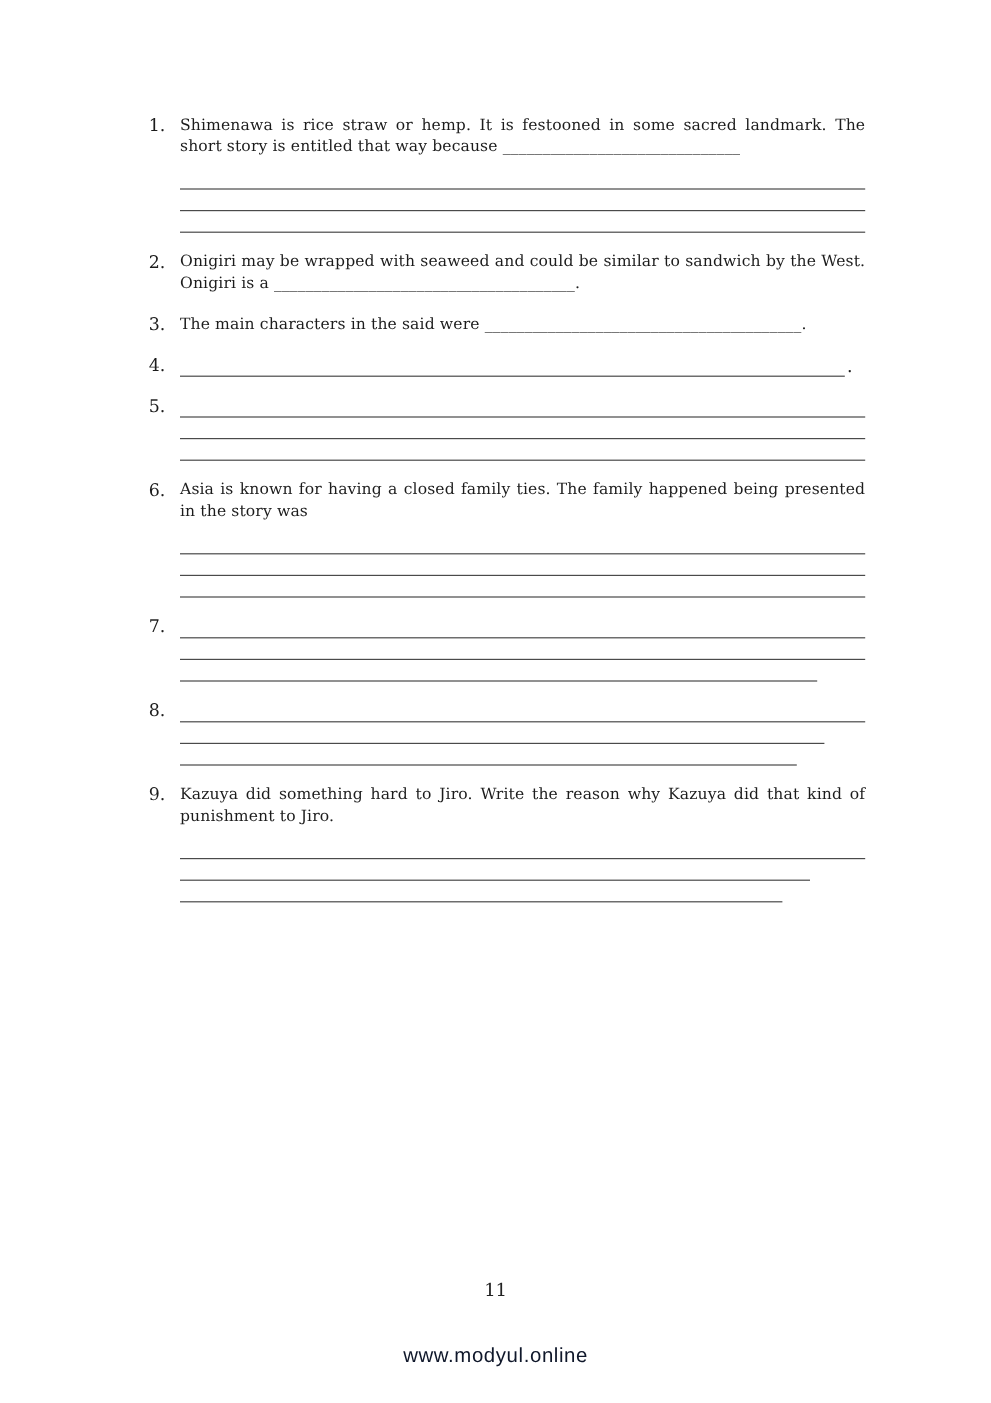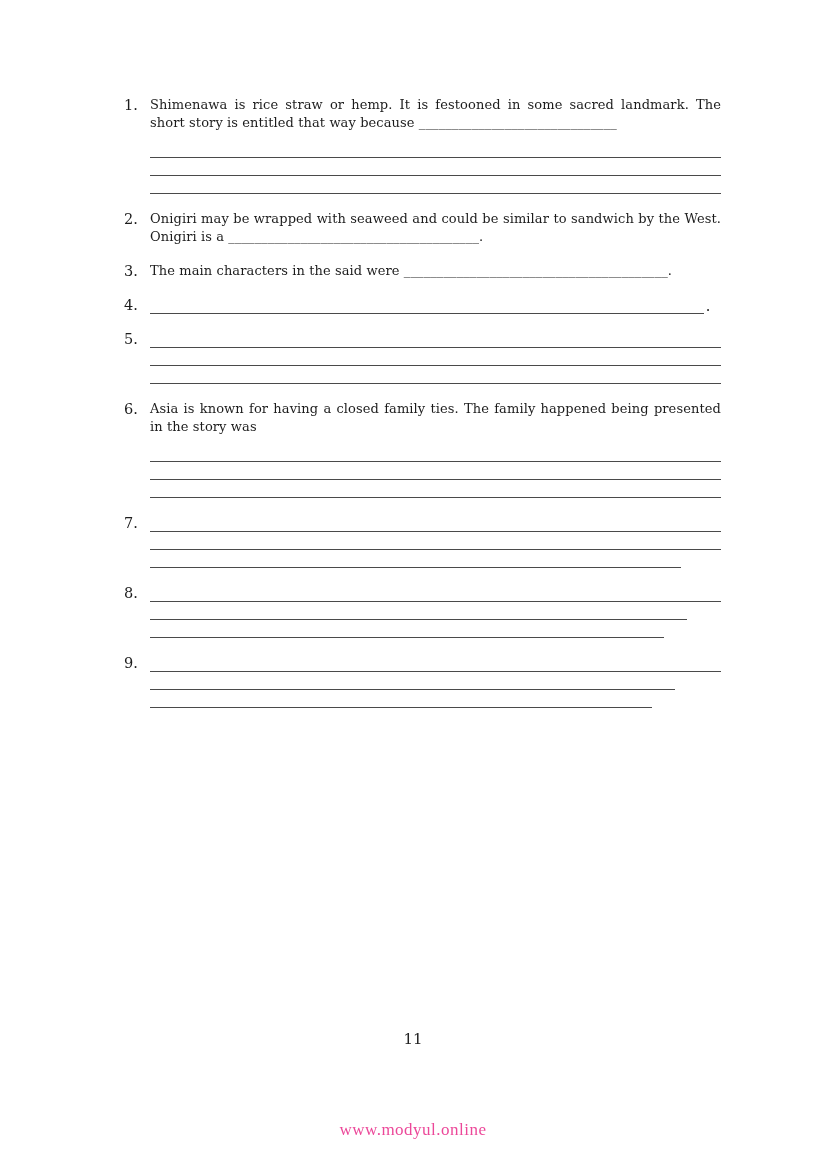--- a/index.html
+++ b/index.html
@@ -55,37 +55,37 @@
     height: 100%;
     border-bottom: 1px solid #4a4a4a;
   }
   .blank-suffix {
     font-size: 14.5px;
     line-height: 15px;
     margin-left: 2px;
   }
   .page-number {
     position: absolute;
-    top: 1030px;
+    top: 1066px;
     left: 0;
     width: 100%;
     text-align: center;
     font-size: 15px;
     color: #222222;
   }
   .watermark {
     position: absolute;
     top: 1120px;
     left: 0;
     width: 100%;
     text-align: center;
-    font-family: Liberation Serif, serif;
+    font-family: Liberation Sans, sans-serif;
     font-size: 17px;
     letter-spacing: 0.5px;
-    color: #ec4899;
+    color: #0f172a;
   }
 </style>
 </head>
 <body>
 
 <div class="page">
   <div class="content" id="question-list">
   <div class="question">
     <div class="q-num">1.</div>
     <div class="q-body">
@@ -183,20 +183,21 @@
           </div>
           <div class="blank-row">
             <div class="blank-line" style="width: 90%;"></div>
           </div>
         </div>
   </div>
 
   <div class="question">
     <div class="q-num">9.</div>
     <div class="q-body">
+      <div class="q-text">Kazuya did something hard to Jiro. Write the reason why Kazuya did that kind of punishment to Jiro.</div>
     <div class="blank-row">
             <div class="blank-line" style="width: 100%;"></div>
           </div>
           <div class="blank-row">
             <div class="blank-line" style="width: 92%;"></div>
           </div>
           <div class="blank-row">
             <div class="blank-line" style="width: 88%;"></div>
           </div>
         </div>

